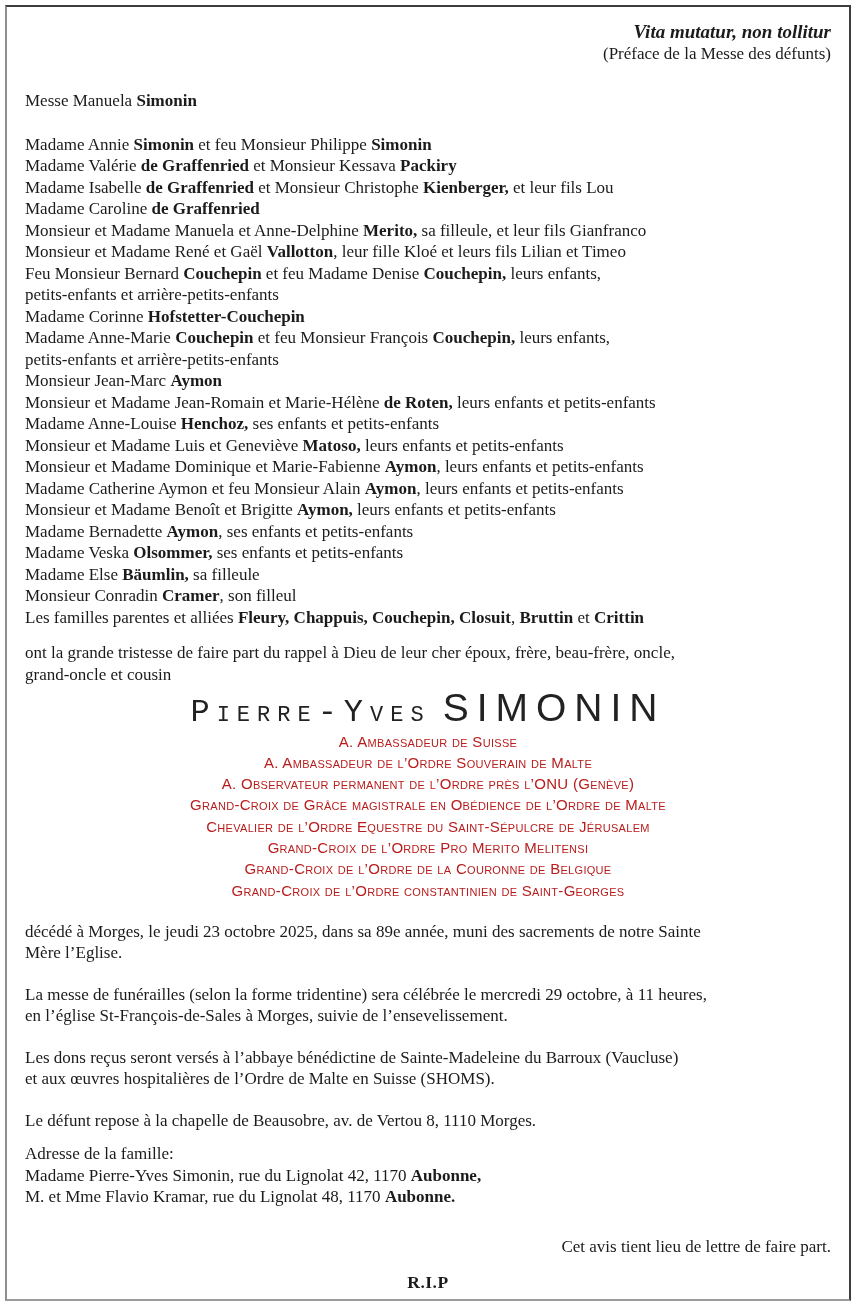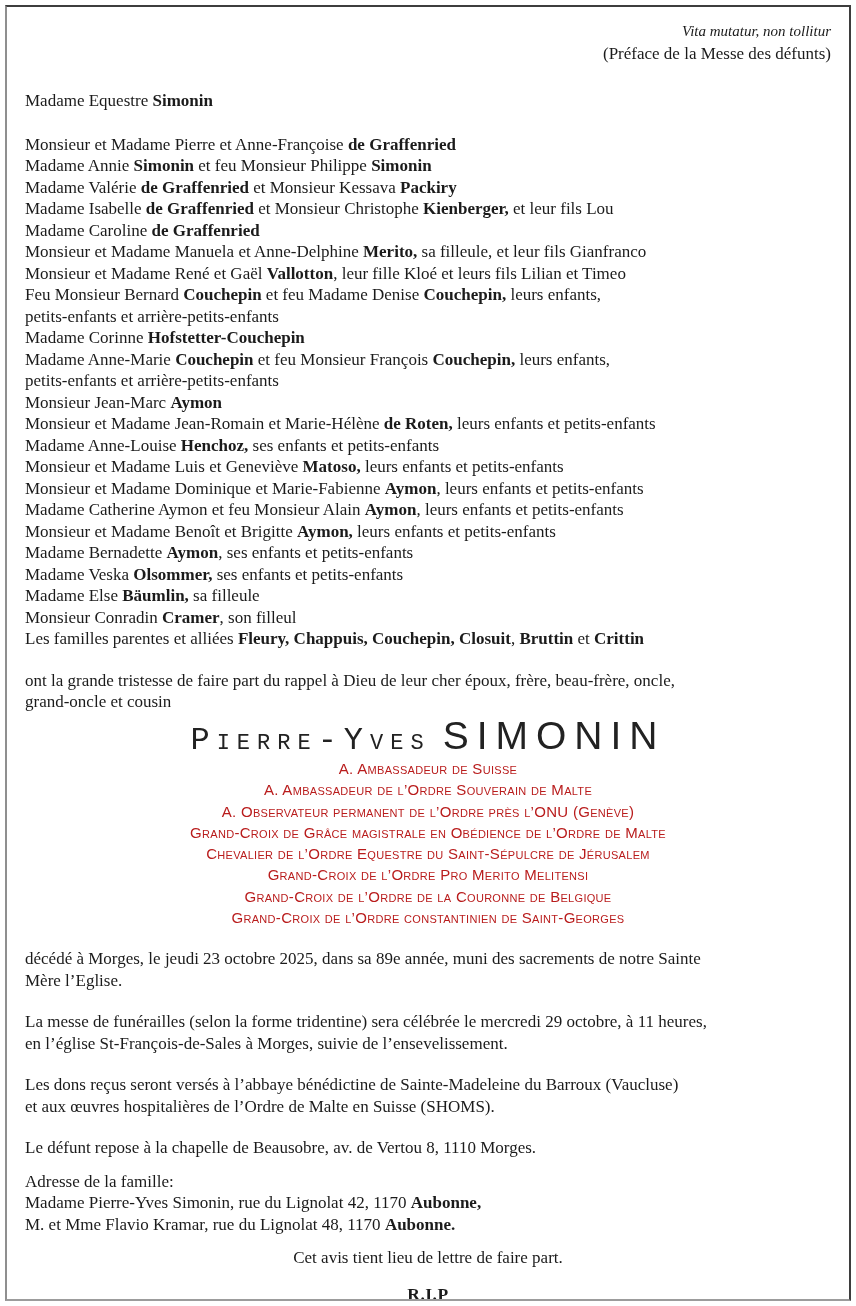--- a/index.html
+++ b/index.html
@@ -11,63 +11,62 @@
     height:100%;box-sizing:border-box;overflow:hidden;
     border:2px solid;
     border-color:#3d3d3d #3d3d3d #9c9c9c #8f8f8f;
     padding:10px 18px 8px 18px;
     font-family:"Liberation Serif", serif;
     color:#1b1b1b;font-size:17px;line-height:21.5px;
   }
   .bold{font-weight:bold;}
   .line{margin:0;}
   .epigraph{text-align:right;margin-top:4px;}
-  .epigraph .quote{font-weight:normal;font-style:italic;font-size:15px;}
+  .epigraph .quote{font-weight:bold;font-style:italic;font-size:19px;}
   .epigraph .source{font-size:17px;text-align:right;}
   .recipient{margin-top:26px;}
   .family-list{margin-top:22px;}
-  .intro{margin-top:20px;}
+  .intro{margin-top:14px;}
   .name-line{
     text-align:center;margin-top:12px;
     font-family:"Liberation Sans", sans-serif;color:#222;
     white-space:nowrap;
   }
   .first-names{
     font-variant:small-caps;font-size:32px;letter-spacing:7px;font-family:Liberation Mono, monospace;
   }
   .last-name{
     font-size:39px;letter-spacing:8px;margin-left:12px;
   }
   .titles{
     text-align:center;margin-top:4px;
     font-family:"Liberation Sans", sans-serif;
     font-variant:small-caps;font-size:15px;line-height:21.3px;
     letter-spacing:0.3px;color:#b91c1c;
   }
   .title-line{margin:0;}
   .para{margin:20px 0 0 0;}
   .address{margin-top:12px;}
-  .closing{margin-top:12px;text-align:center;}
+  .closing{margin-top:28px;text-align:right;}
   .rip{margin-top:15px;text-align:center;font-weight:bold;font-size:17.5px;letter-spacing:0.5px;}
 </style>
 </head>
 <body>
 
 <div class="sheet">
   <div class="frame">
 
     <div class="epigraph">
       <div class="quote">Vita mutatur, non tollitur</div>
       <div class="source">(Préface de la Messe des défunts)</div>
     </div>
 
-    <p class="recipient line"><span>Madame Equestre </span><span class="bold">Simonin</span></p>
+    <p class="recipient line"><span>Messe Manuela </span><span class="bold">Simonin</span></p>
 
     <div class="family-list">
-        <p class="line"><span>Monsieur et Madame Pierre et Anne-Françoise </span><span class="bold">de Graffenried</span></p>
         <p class="line"><span>Madame Annie </span><span class="bold">Simonin</span><span> et feu Monsieur Philippe </span><span class="bold">Simonin</span></p>
         <p class="line"><span>Madame Valérie </span><span class="bold">de Graffenried</span><span> et Monsieur Kessava </span><span class="bold">Packiry</span></p>
         <p class="line"><span>Madame Isabelle </span><span class="bold">de Graffenried</span><span> et Monsieur Christophe </span><span class="bold">Kienberger,</span><span> et leur fils Lou</span></p>
         <p class="line"><span>Madame Caroline </span><span class="bold">de Graffenried</span></p>
         <p class="line"><span>Monsieur et Madame Manuela et Anne-Delphine </span><span class="bold">Merito,</span><span> sa filleule, et leur fils Gianfranco</span></p>
         <p class="line"><span>Monsieur et Madame René et Gaël </span><span class="bold">Vallotton</span><span>, leur fille Kloé et leurs fils Lilian et Timeo</span></p>
         <p class="line"><span>Feu Monsieur Bernard </span><span class="bold">Couchepin</span><span> et feu Madame Denise </span><span class="bold">Couchepin,</span><span> leurs enfants,</span></p>
         <p class="line"><span>petits-enfants et arrière-petits-enfants</span></p>
         <p class="line"><span>Madame Corinne </span><span class="bold">Hofstetter-Couchepin</span></p>
         <p class="line"><span>Madame Anne-Marie </span><span class="bold">Couchepin</span><span> et feu Monsieur François </span><span class="bold">Couchepin,</span><span> leurs enfants,</span></p>

